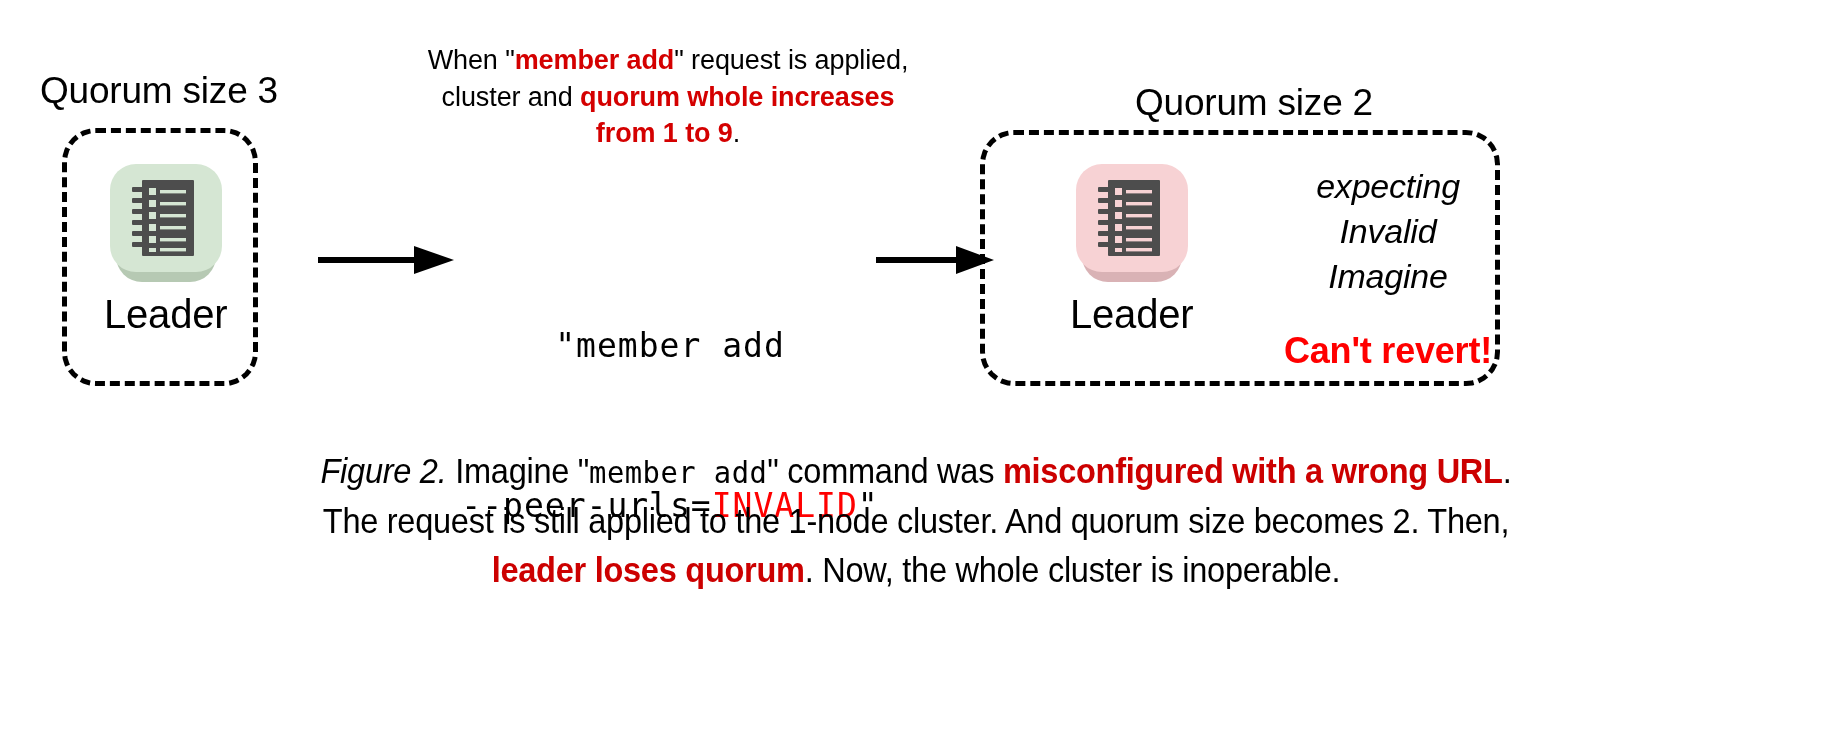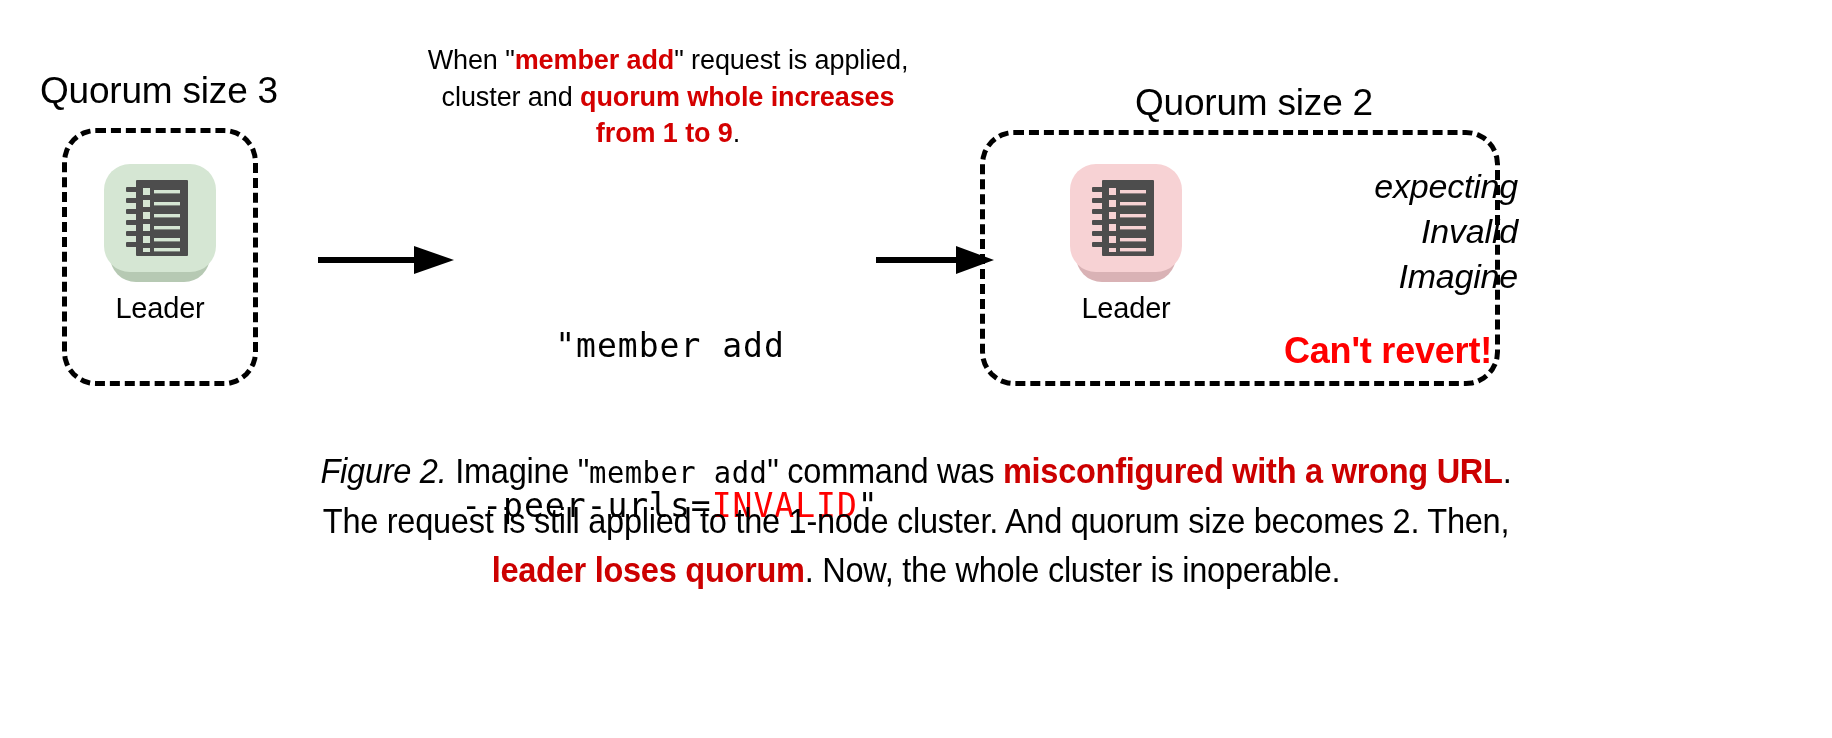--- a/index.html
+++ b/index.html
@@ -40,21 +40,21 @@
   }
 
   
   .node {
     position: absolute;
     display: flex;
     flex-direction: column;
     align-items: center;
   }
   .node-label {
-    font-size: 29px;
+    font-size: 40px;
     line-height: 1;
     margin-top: 12px;
     letter-spacing: -0.2px;
   }
 
   
   .nb-icon {
     position: relative;
     width: 112px;
     height: 118px;
@@ -98,21 +98,21 @@
     white-space: pre;
   }
   .command .invalid { color: #ff0000; }
 
   
   .arrow { position: absolute; }
 
   
   .note {
     position: absolute;
-    text-align: right;
+    text-align: center;
     font-size: 34px;
     font-style: italic;
     line-height: 1.33;
     letter-spacing: -0.2px;
   }
   .warn {
     position: absolute;
     text-align: center;
     font-size: 36px;
     font-weight: bold;

